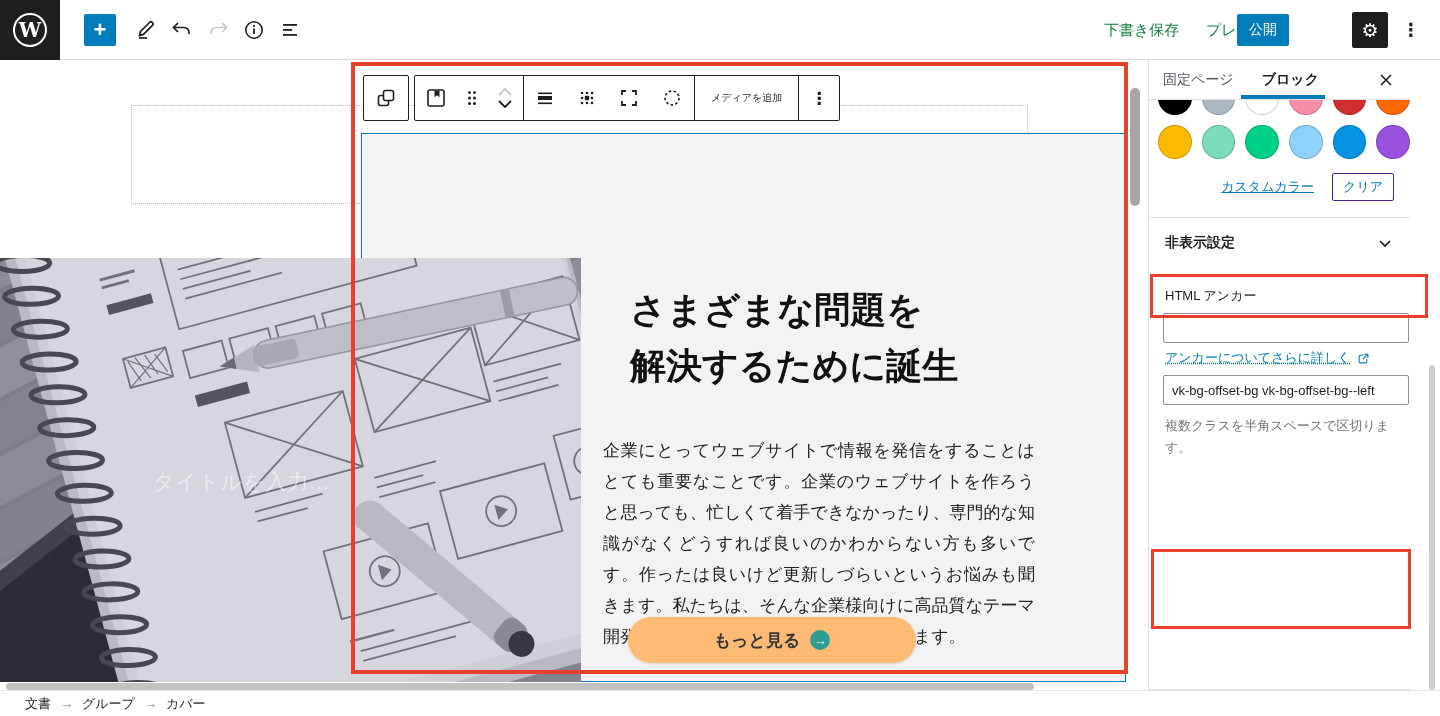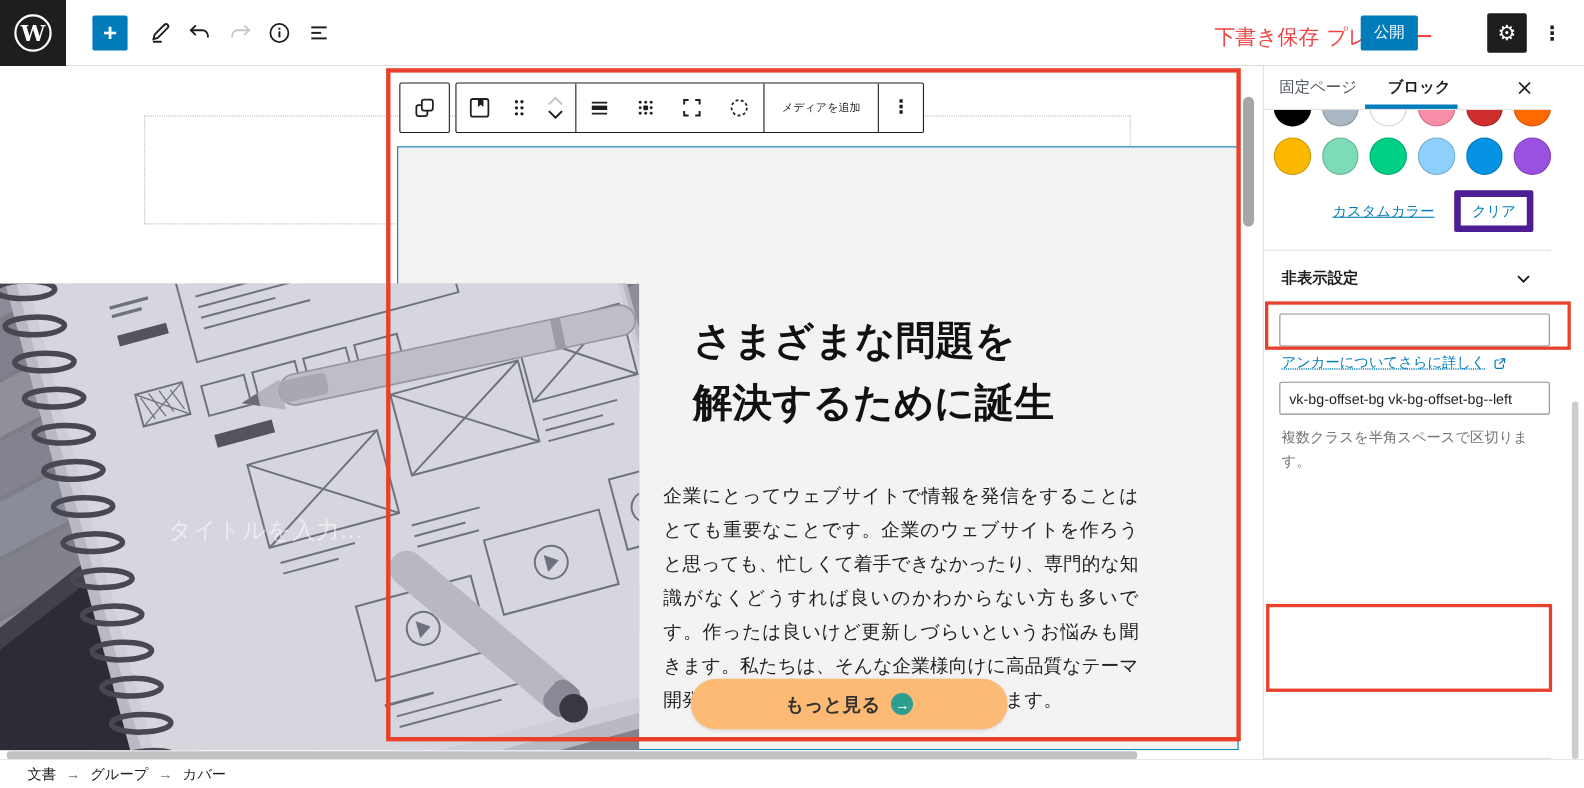--- a/index.html
+++ b/index.html
@@ -7,21 +7,21 @@
   body { font-family:"Liberation Sans","DejaVu Sans",sans-serif; color:#1e1e1e; background:#fff; position:relative; }
 
   
   #topbar { position:absolute; left:0; top:0; width:1440px; height:60px; background:#fff; border-bottom:1px solid #ddd; z-index:40; }
   #wp-logo { position:absolute; left:0; top:0; width:60px; height:60px; background:#1e1e1e; display:flex; align-items:center; justify-content:center; }
   #wp-logo .wmark { width:34px; height:34px; border:2px solid #fff; border-radius:50%; color:#fff; display:flex; align-items:center; justify-content:center; font-family:"DejaVu Serif",serif; font-size:20px; font-weight:bold; }
   .tb-btn { position:absolute; top:14px; width:32px; height:32px; display:flex; align-items:center; justify-content:center; border-radius:2px; cursor:pointer; }
   #btn-add { left:84px; background:#007cba; color:#fff; font-size:22px; font-weight:bold; }
   .tb-icon { color:#1e1e1e; }
   .tb-icon.disabled { color:#c8c8c8; }
-  .tb-link { position:absolute; top:21px; font-size:19px; color:#ef4444; cursor:pointer; white-space:nowrap; }
+  .tb-link { position:absolute; top:21px; font-size:15px; color:#15803d; cursor:pointer; white-space:nowrap; }
   #btn-publish { position:absolute; left:1237px; top:14px; width:52px; height:32px; background:#007cba; color:#fff; font-size:14px; border:none; border-radius:2px; display:flex; align-items:center; justify-content:center; cursor:pointer; }
   #btn-gear { position:absolute; left:1352px; top:12px; width:36px; height:36px; background:#1e1e1e; color:#fff; border-radius:2px; display:flex; align-items:center; justify-content:center; font-size:19px; cursor:pointer; }
   #btn-kebab-top { position:absolute; left:1398px; top:14px; width:26px; height:32px; display:flex; align-items:center; justify-content:center; font-size:18px; font-weight:bold; color:#1e1e1e; cursor:pointer; }
 
   
   #canvas { position:absolute; left:0; top:60px; width:1148px; height:622px; background:#fff; overflow:hidden; }
   #empty-block { position:absolute; left:131px; top:45px; width:897px; height:99px; border:1px dotted #b9b9b9; background:#fff; }
   #cover-block { position:absolute; left:361px; top:73px; width:765px; height:549px; border:1.5px solid #007cba; background:#f3f3f4; }
   #cover-image { position:absolute; left:0; top:198px; width:581px; height:424px; }
   #title-ghost { position:absolute; left:153px; top:408px; font-size:21px; color:rgba(255,255,255,0.55); z-index:3; letter-spacing:1px; }
@@ -50,21 +50,21 @@
   .sb-tab.active { color:#1e1e1e; font-weight:bold; }
   #tab-underline { position:absolute; left:92px; bottom:0; width:84px; height:4px; background:#007cba; }
   #sb-close { position:absolute; right:12px; top:8px; width:24px; height:24px; display:flex; align-items:center; justify-content:center; cursor:pointer; color:#1e1e1e; }
   #sb-content { position:relative; height:589px; overflow:hidden; z-index:1; }
   .pal-row { display:flex; gap:10px; padding-left:9px; }
   .pal-row.r1 { margin-top:-19px; }
   .pal-row.r2 { margin-top:10px; }
   .sw { width:34px; height:34px; border-radius:50%; box-shadow:inset 0 0 0 1px rgba(0,0,0,0.18); cursor:pointer; }
   #custom-color-row { margin-top:14px; display:flex; justify-content:flex-end; align-items:center; gap:18px; padding-right:16px; }
   #custom-color-link { font-size:13px; color:#007cba; text-decoration:underline; cursor:pointer; }
-  #clear-btn { font-size:13px; color:#007cba; border:6px solid #4c1d95; border-radius:2px; padding:4px 10px; background:#fff; cursor:pointer; }
+  #clear-btn { font-size:13px; color:#007cba; border:1px solid #4c1d95; border-radius:2px; padding:4px 10px; background:#fff; cursor:pointer; }
   .panel-row { height:50px; border-top:1px solid #e0e0e0; display:flex; align-items:center; justify-content:space-between; padding:0 16px; font-size:14px; font-weight:bold; cursor:pointer; }
   #row-hidden { margin-top:16px; }
   #row-advanced { height:52px; }
   .sb-label { font-size:13px; padding:0 16px; margin-top:20px; color:#1e1e1e; }
   .sb-input { display:block; margin:8px 14px 0 14px; width:246px; height:30px; border:1px solid #8c8f94; border-radius:2px; font-size:13px; padding:0 8px; color:#1e1e1e; background:#fff; font-family:"Liberation Sans","DejaVu Sans",sans-serif; }
   .sb-help { font-size:13px; color:#757575; line-height:22px; padding:0 16px; margin-top:12px; }
   #anchor-link-row { display:flex; align-items:center; gap:6px; padding:0 16px; margin-top:6px; }
   #anchor-link { font-size:13px; color:#007cba; text-decoration:underline; text-decoration-style:dotted; cursor:pointer; }
   #css-label { margin-top:26px; }
   #css-help { margin-top:10px; }
@@ -374,20 +374,21 @@
       <button id="clear-btn">クリア</button>
     </div>
 
     <div class="panel-row" id="row-hidden">
       <span>非表示設定</span>
       <svg width="18" height="18" viewBox="0 0 18 18">
           <path d="M4 7 l5 5 5-5" fill="none" stroke="#1e1e1e" stroke-width="1.7"></path>
         </svg>
     </div>
 
+    <div class="sb-label">HTML アンカー</div>
     <input class="sb-input" value="" style="">
     <div id="anchor-link-row">
       <span id="anchor-link">アンカーについてさらに詳しく</span>
       <svg width="13" height="13" viewBox="0 0 24 24">
           <g fill="none" stroke="#007cba" stroke-width="2">
             <path d="M13 4 h7 v7"></path>
             <path d="M20 4 L11 13"></path>
             <path d="M18 13 v5 a2 2 0 0 1 -2 2 H6 a2 2 0 0 1 -2 -2 V8 a2 2 0 0 1 2 -2 h5"></path>
           </g>
         </svg>

